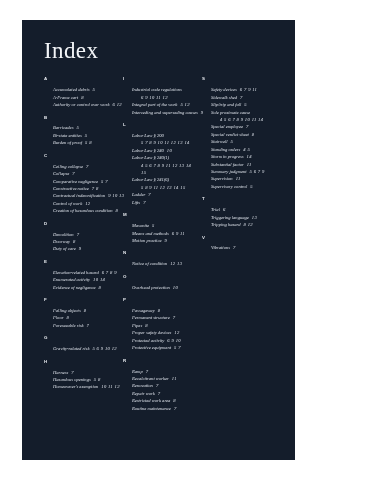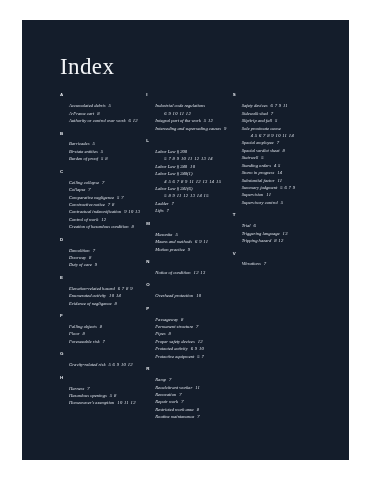--- a/index.html
+++ b/index.html
@@ -12,25 +12,25 @@
   }
   body {
     font-family: "Liberation Serif", serif;
     -webkit-font-smoothing: antialiased;
   }
 
   #page {
     position: absolute;
     left: 22px;
     top: 20px;
-    width: 327px;
+    width: 273px;
     height: 440px;
     background: #141d2b;
     box-sizing: border-box;
-    padding: 16px;
+    padding: 0;
     overflow: hidden;
   }
 
   #page-title {
     font-family: "Liberation Serif", serif;
     font-size: 23px;
     font-weight: 400;
     color: #f2f4f7;
     letter-spacing: 0.4px;
     margin: 0;

